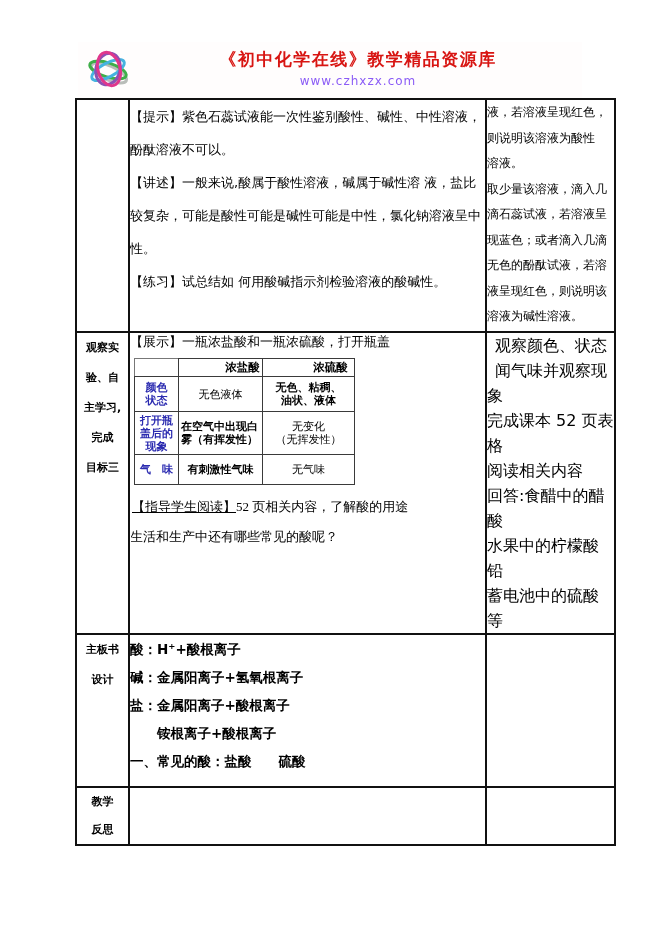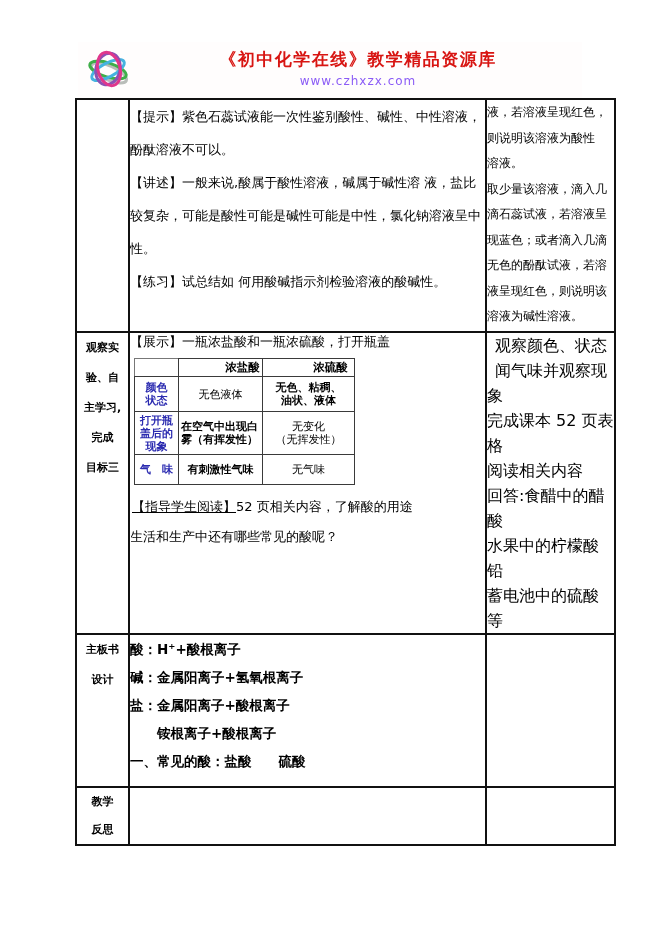--- a/index.html
+++ b/index.html
@@ -34,21 +34,21 @@
   .cell-r2m { padding:8px 0 0 10px; font-size:13px;border-radius:6px; }
   .inner-table { border-collapse:collapse; margin:7px 0 0 4px; text-align:center; }
   .inner-table td {
     border:1.5px solid #3a3a3a; font-size:11px; line-height:13px;
     padding:1px 2px; white-space:pre-line; vertical-align:middle; overflow:hidden;
   }
   .inner-table .ihead { font-weight:bold; font-size:11.5px;padding-left:46px; }
   .inner-table .ilbl { color:#2b2bb0; font-weight:bold; }
   .inner-table .ibold { font-weight:bold; }
   .inner-table .ileft { text-align:left; }
-  .guide-line { margin:13px 0 0 2px; }
+  .guide-line { margin:13px 0 0 2px;font-family:Liberation Serif, serif; }
   .guide-underline { text-decoration:underline; }
   .question-line { margin:12px 15px 0 0; }
 
   .cell-r4m { padding:9px 0 0 6px; font-weight:bold; font-size:13.5px; }
   .board-line { line-height:28px; white-space:pre; }
 </style>
 </head>
 <body>
 
 <div class="page">

